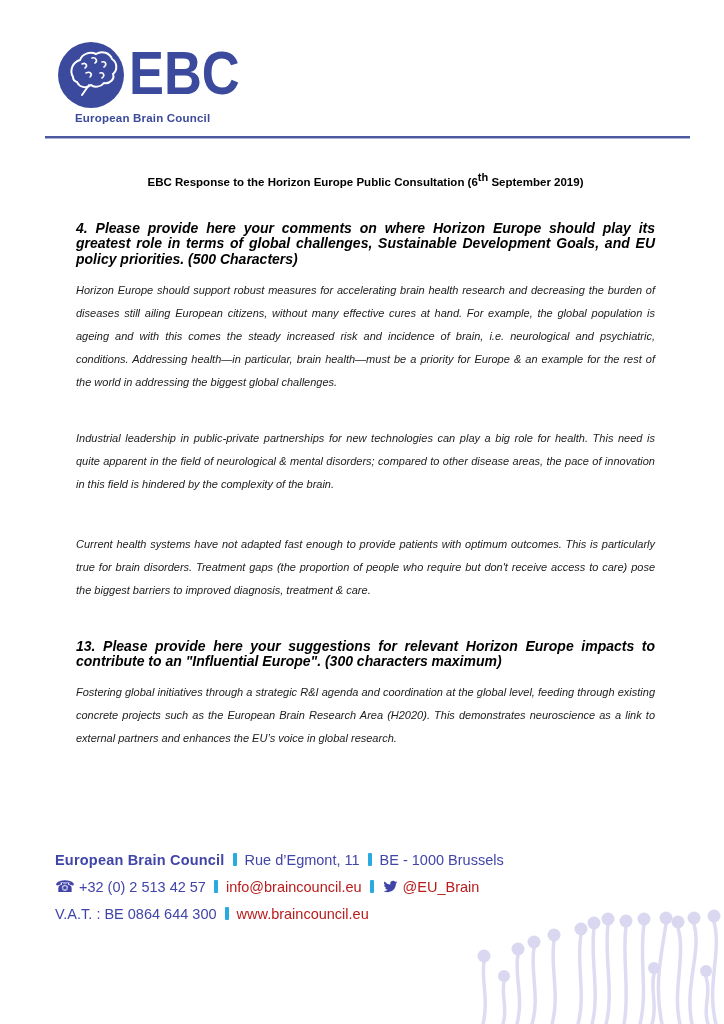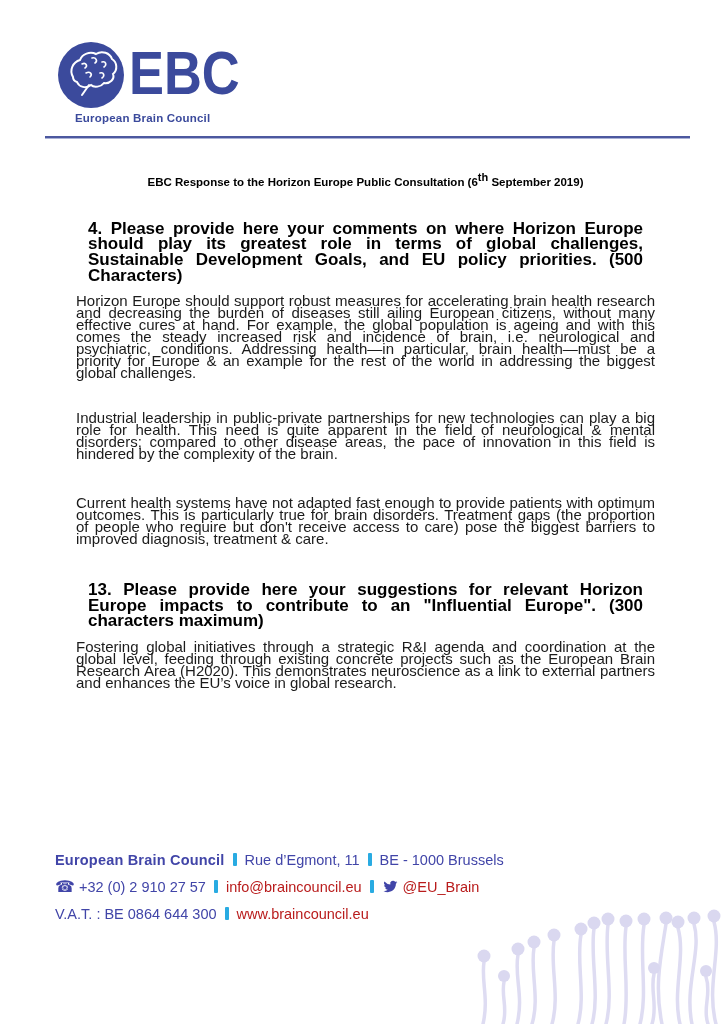--- a/index.html
+++ b/index.html
@@ -23,23 +23,23 @@
     background:#4c589f;border-bottom:1px solid #aab1d6;
   }
   
   .content{position:absolute;left:76px;top:138px;width:579px;}
   .doc-title{
     margin:33px 0 0 0;text-align:center;font-size:11.5px;font-weight:700;color:#000;
   }
   .doc-title sup{font-size:11px;}
   section{margin-top:33px;}
   section.gap-lg{margin-top:37px;}
-  .q{margin:12px;font-size:17px;line-height:15.6px;text-align:justify;font-weight:700;color:#000;}
+  .q{margin:0;font-size:14px;line-height:15.6px;text-align:justify;font-weight:700;color:#000;font-style:italic;}
   .q .gray{color:#595959;}
-  .a{margin:11px 0 0 0;font-size:15px;line-height:12px;text-align:justify;color:#1b1b1b;}
+  .a{margin:11px 0 0 0;font-size:11px;line-height:23px;text-align:justify;color:#1b1b1b;font-style:italic;}
   
   .footer{
     position:absolute;left:55px;top:848px;z-index:2;color:#4145a8;
     font-size:14.5px;line-height:25.5px;white-space:nowrap;
   }
   .footer .org{font-weight:700;letter-spacing:.2px;}
   .sep{
     display:inline-block;width:4px;height:13px;background:#29abe2;
     margin:0 8px;border-radius:1px;vertical-align:-1px;
   }
@@ -93,21 +93,21 @@
     <p class="q"><span>13.</span><span> Please provide here your suggestions for relevant Horizon Europe impacts to contribute to an "Influential Europe". </span><span>(300 characters maximum)</span></p>
     <p class="a">Fostering global initiatives through a strategic R&amp;I agenda and coordination at the global level, feeding through existing concrete projects such as the European Brain Research Area (H2020). This demonstrates neuroscience as a link to external partners and enhances the EU’s voice in global research.</p>
   </section>
 </main>
 
 <footer class="footer">
   <div>
     <span class="org">European Brain Council</span><span class="sep"></span><span>Rue d’Egmont, 11</span><span class="sep"></span><span>BE - 1000 Brussels</span>
   </div>
   <div>
-    <span class="phone-glyph">☎</span><span>+32 (0) 2 910 27 57</span><span class="sep"></span><a href="#">info@braincouncil.eu</a><span class="sep"></span><span class="tw"><svg viewBox="0 0 24 24" width="17" height="15">
+    <span class="phone-glyph">☎</span><span>+32 (0) 2 513 42 57</span><span class="sep"></span><a href="#">info@braincouncil.eu</a><span class="sep"></span><span class="tw"><svg viewBox="0 0 24 24" width="17" height="15">
           <path fill="#4145a8" d="M23 5.1c-.8.4-1.7.7-2.6.8a4.6 4.6 0 0 0 2-2.5c-.9.5-1.9.9-2.9 1.1a4.5 4.5 0 0 0-7.8 4.1A12.9 12.9 0 0 1 2.3 4a4.5 4.5 0 0 0 1.4 6 4.4 4.4 0 0 1-2-.5v.1a4.5 4.5 0 0 0 3.6 4.4c-.7.2-1.4.2-2 .1a4.5 4.5 0 0 0 4.2 3.1A9.1 9.1 0 0 1 .8 19a12.8 12.8 0 0 0 6.9 2c8.3 0 12.9-6.9 12.9-12.9v-.6c.9-.6 1.6-1.4 2.4-2.4z"></path>
         </svg></span><a href="#">@EU_Brain</a>
   </div>
   <div>
     <span>V.A.T. : BE 0864 644 300</span><span class="sep"></span><a href="#">www.braincouncil.eu</a>
   </div>
 </footer>
 
 <svg class="decor" width="248" height="168" viewBox="0 0 248 168">
   <g stroke="#dedcf2" stroke-width="3.5" fill="none" stroke-linecap="round">

